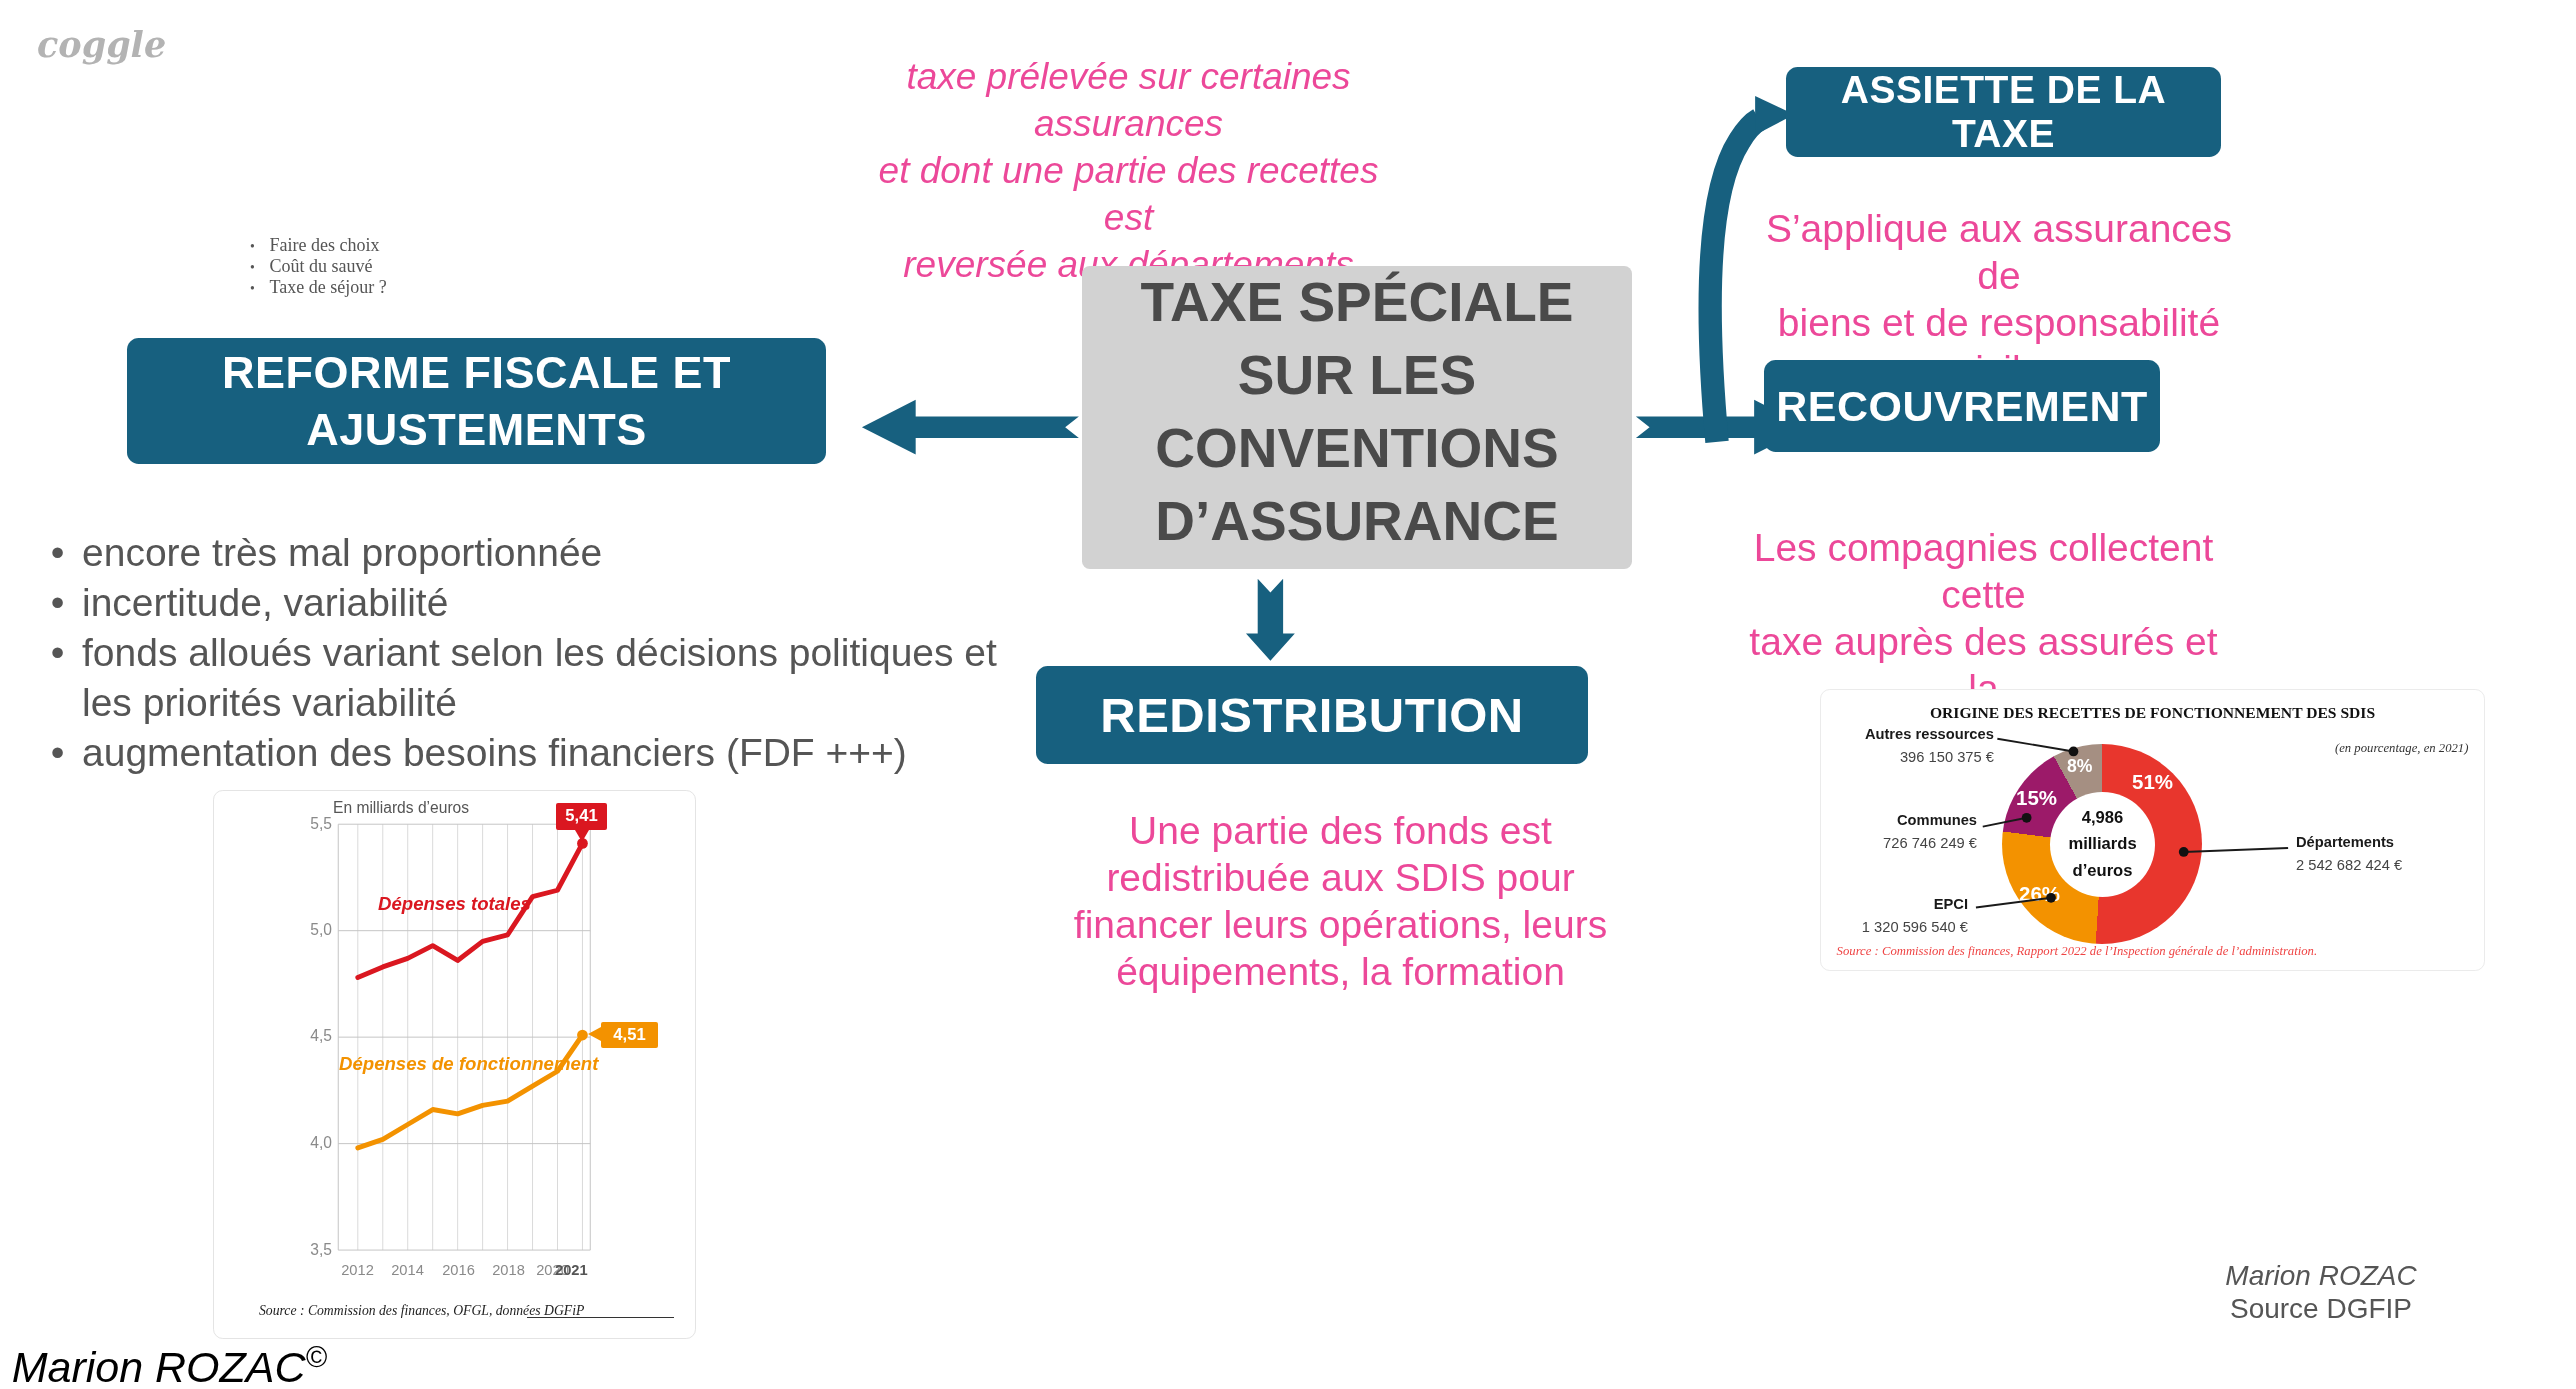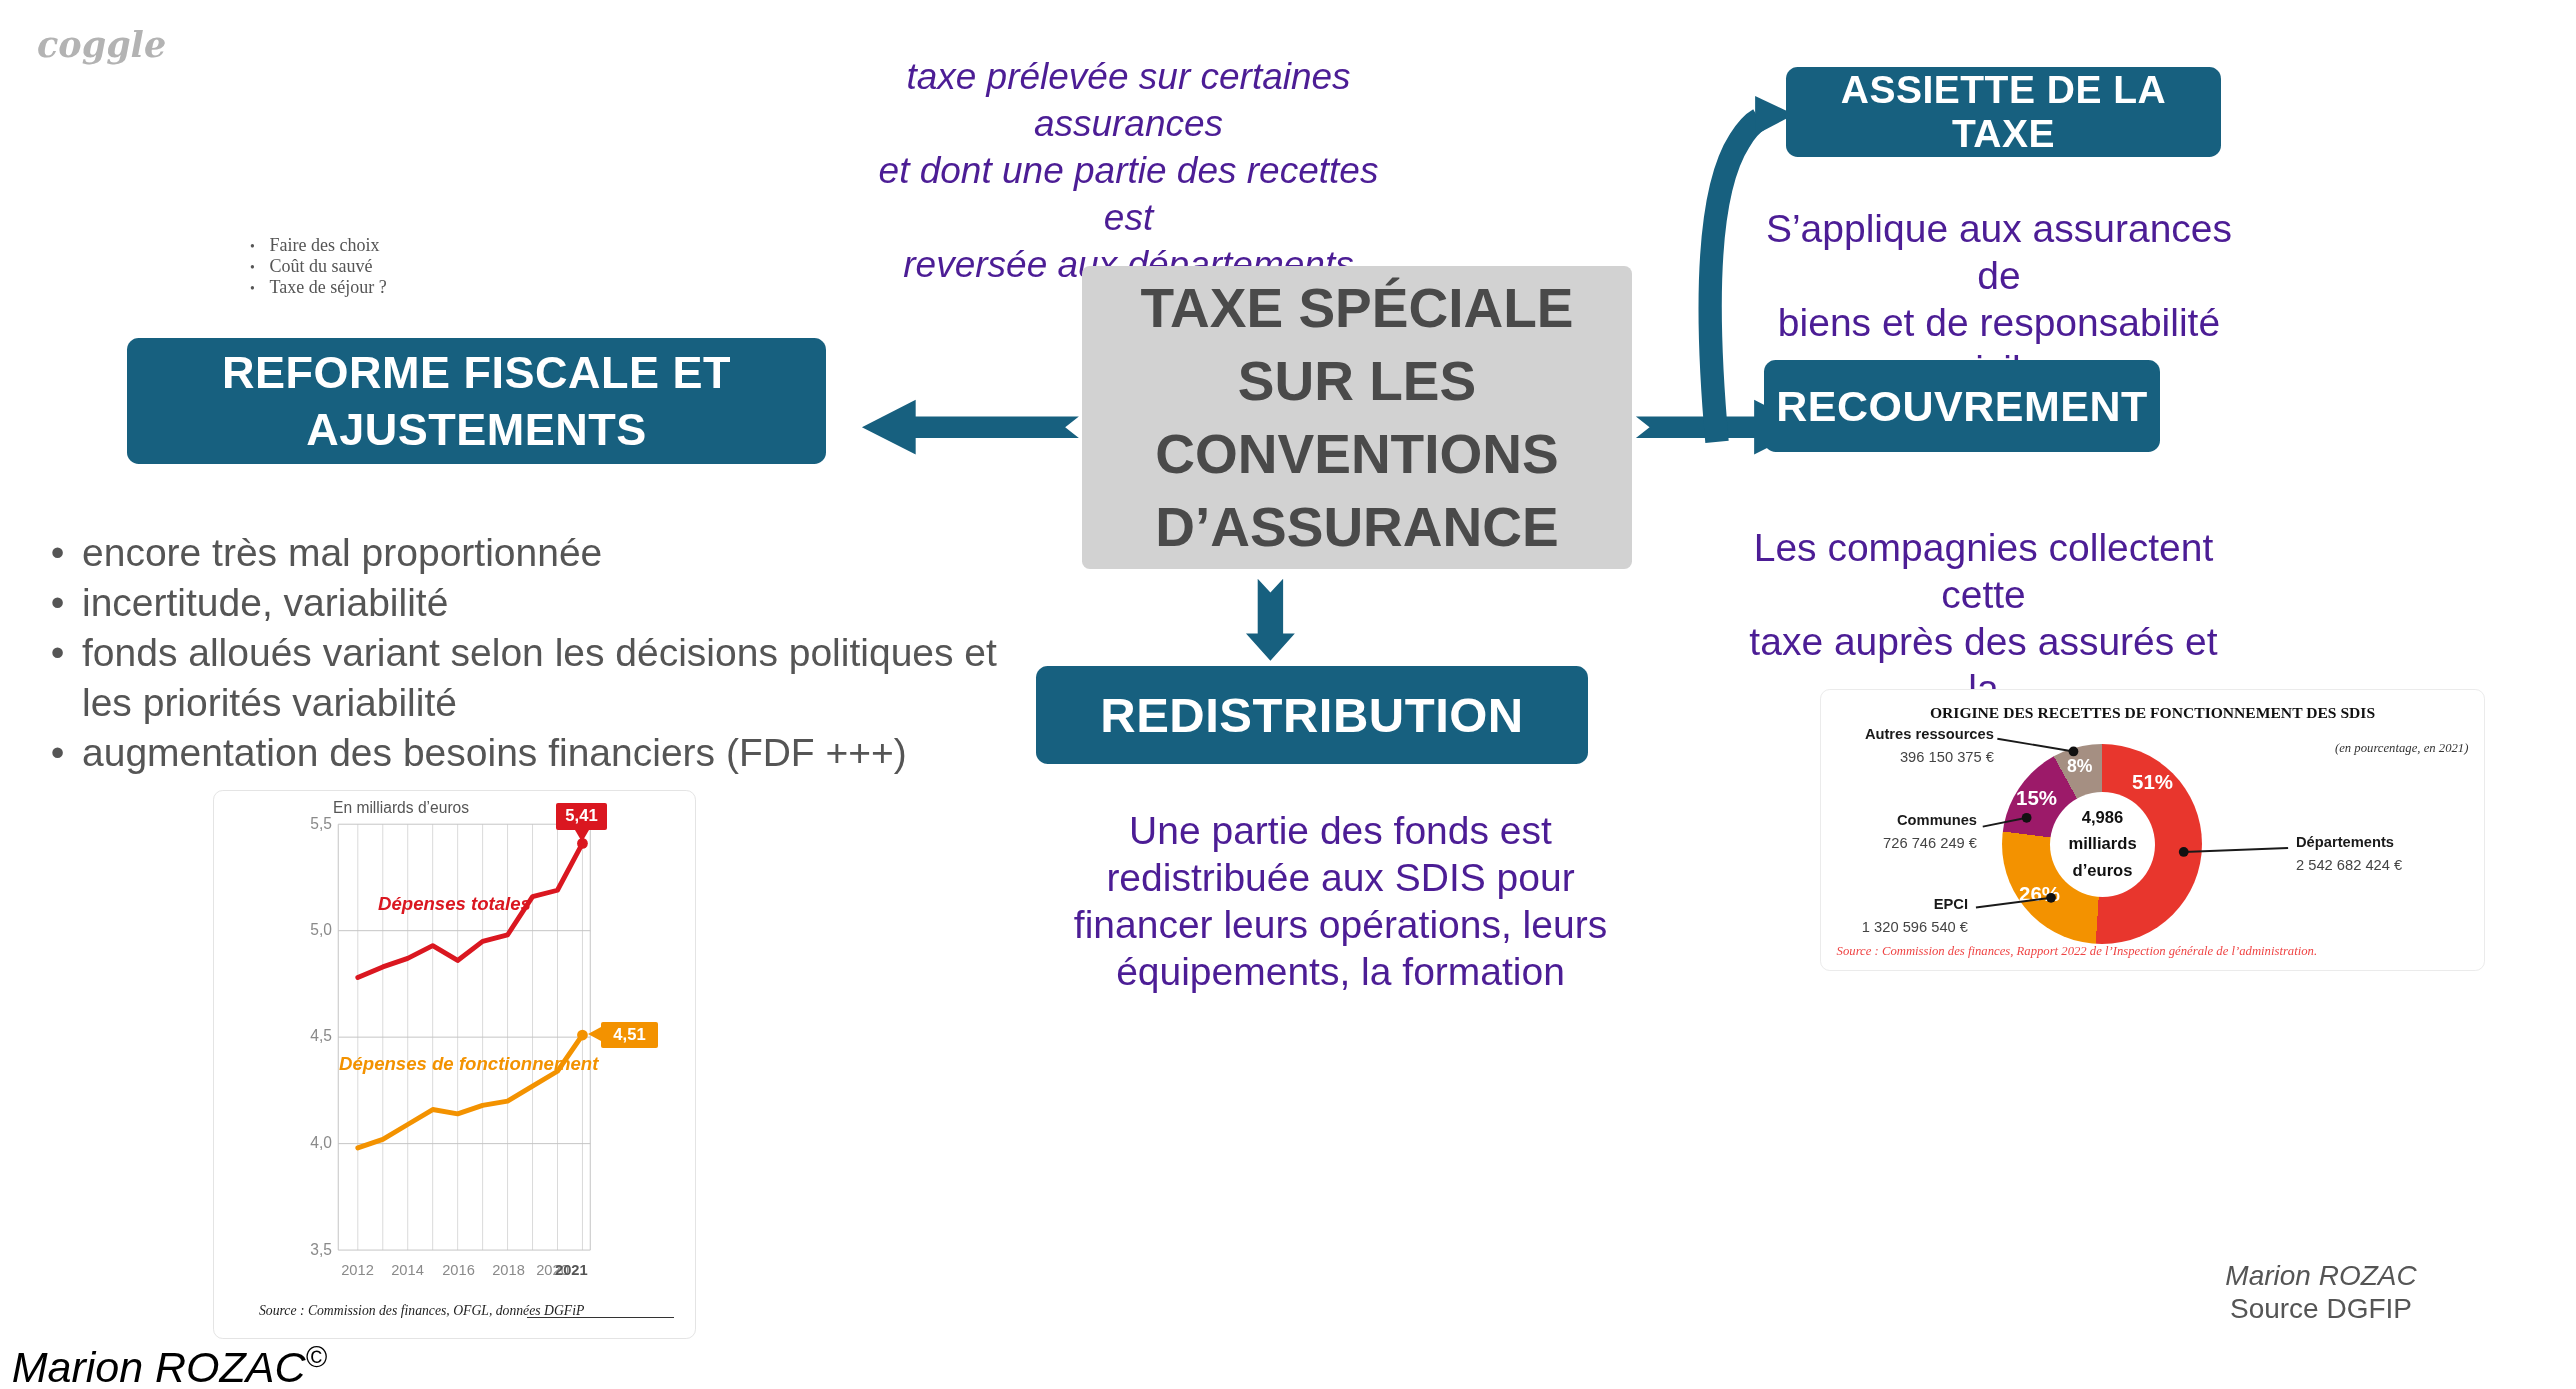--- a/index.html
+++ b/index.html
@@ -3,22 +3,22 @@
 <meta charset="utf-8">
 <style>
   html,body{margin:0;padding:0;background:#ffffff;}
   #canvas{position:relative;width:2576px;height:1390px;background:#fff;overflow:hidden;
           font-family:"Liberation Sans", sans-serif;}
   .abs{position:absolute;}
   .teal-box{position:absolute;background:#17607F;color:#fff;font-weight:bold;
             border-radius:11.7px;display:flex;flex-direction:column;align-items:center;justify-content:center;
             text-align:center;letter-spacing:0.5px;}
   .gray-box{position:absolute;background:#d2d2d2;color:#4a4a4a;font-weight:bold;border-radius:7.8px;
-            display:flex;flex-direction:column;align-items:center;justify-content:center;text-align:center;}
-  .note{color:#4c1d95;text-align:center;}
+            display:flex;flex-direction:column;align-items:center;justify-content:flex-start;text-align:center;}
+  .note{color:#ec4899;text-align:center;}
   .bullets{list-style:none;margin:0;padding:0;color:#555;}
   .bullets li{position:relative;padding-left:43px;}
   .bullets li::before{content:"•";position:absolute;left:11.7px;}
   .smallnotes{list-style:none;margin:0;padding:0;color:#555;}
   .smallnotes li{position:relative;padding-left:23.5px;}
   .smallnotes li::before{content:"•";position:absolute;left:3.9px;font-size:13.7px;top:1px;}
   .card{position:absolute;background:#fff;border:1px solid #ebebeb;border-radius:9.8px;}
   .serif{font-family:"Liberation Serif", serif;}
   .donut{position:absolute;border-radius:50%;}
   .hole{position:absolute;background:#fff;border-radius:50%;display:flex;flex-direction:column;

